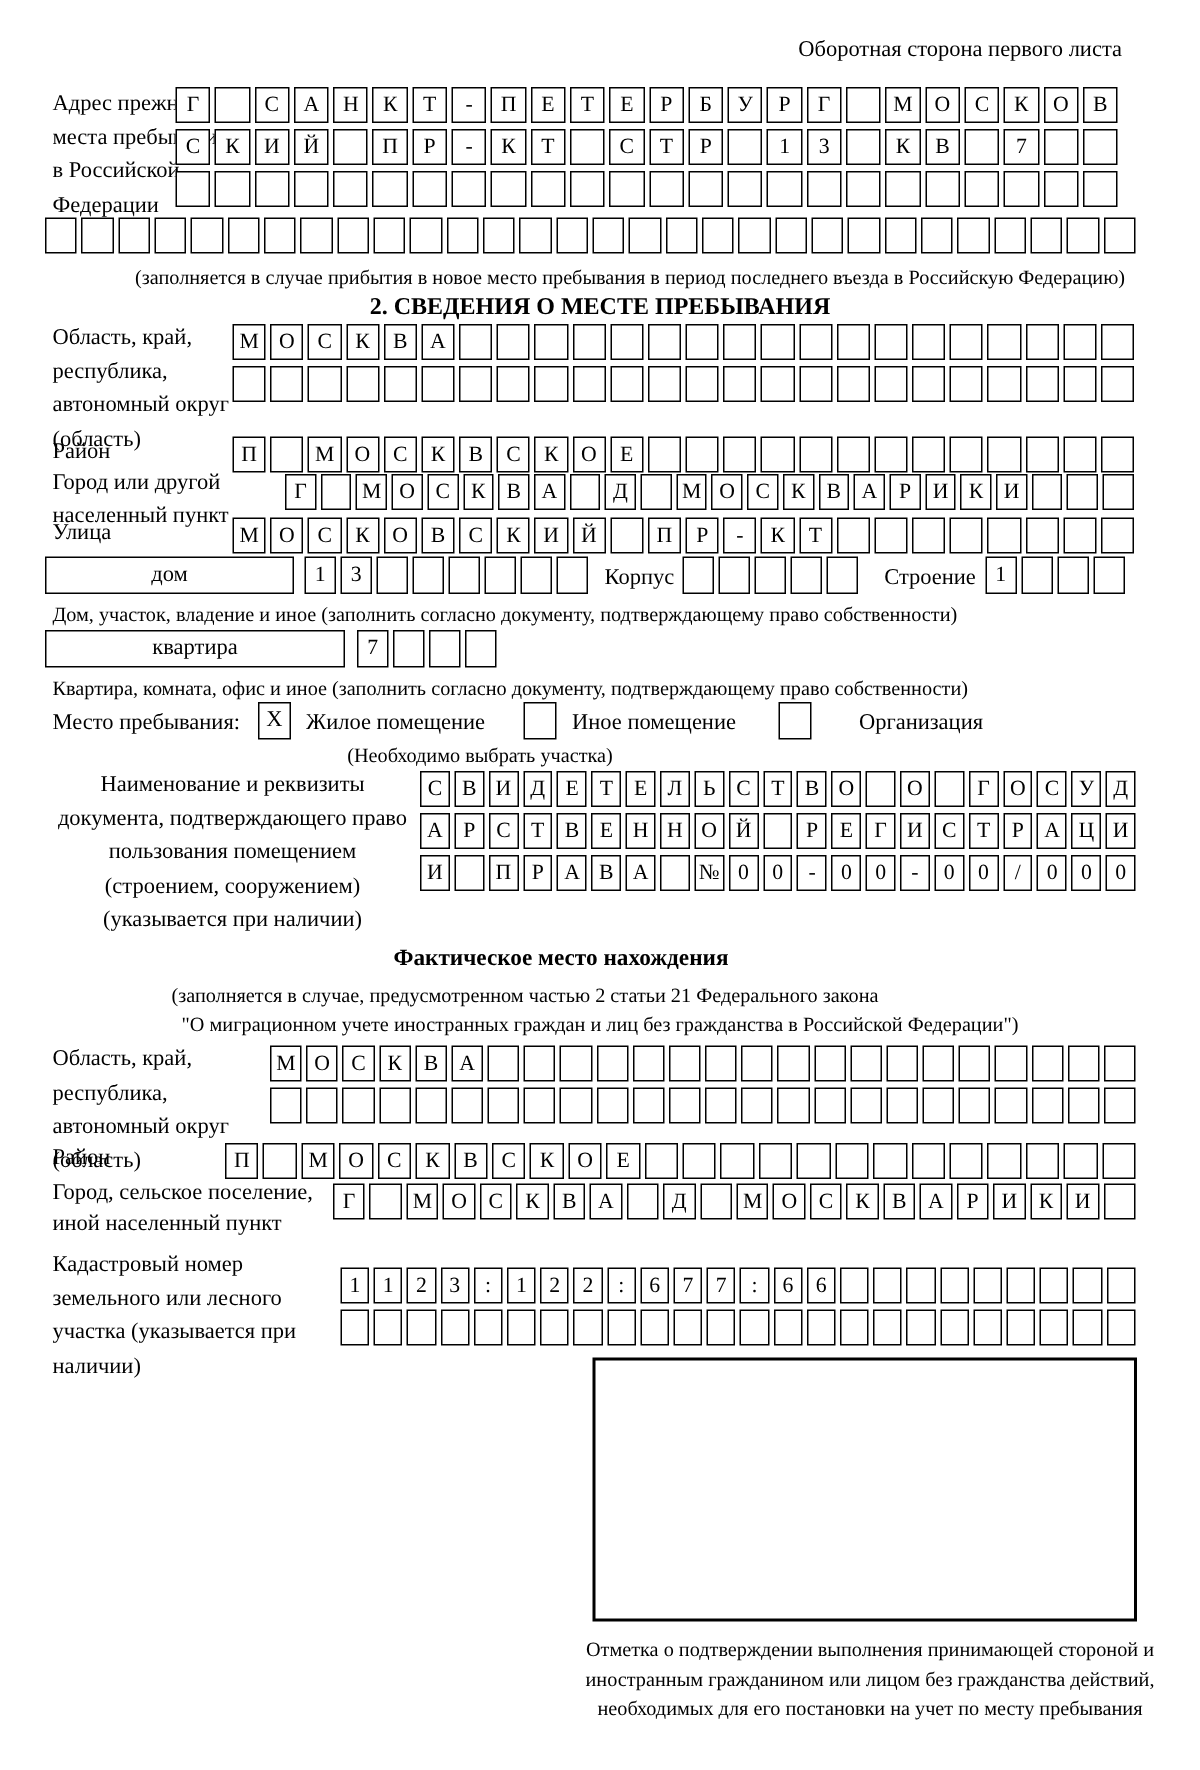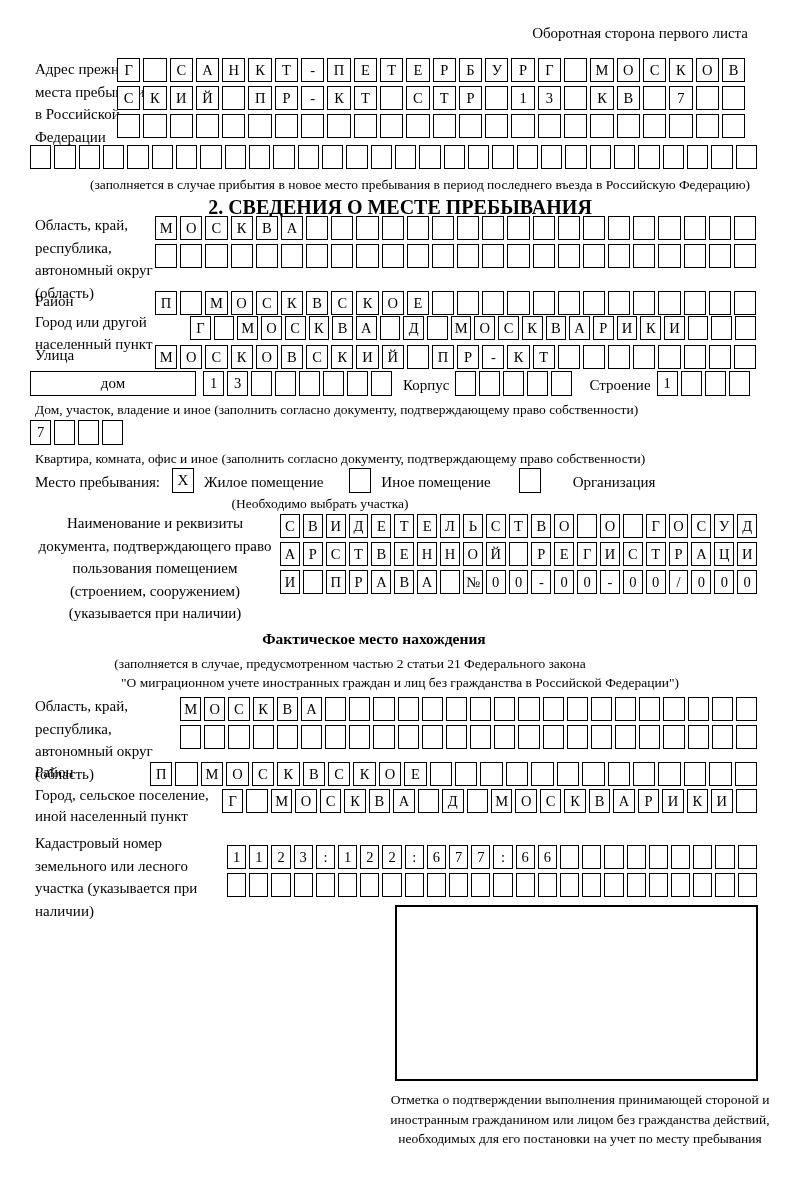--- a/index.html
+++ b/index.html
@@ -1,21 +1,21 @@
 <!DOCTYPE html>
 <html><head>
 <meta charset="utf-8">
 <style>
   html,body{margin:0;padding:0;background:#fff;}
   body{width:800px;height:1180px;position:relative;overflow:hidden;
        font-family:"Liberation Serif",serif;color:#000;}
   .abs{position:absolute;}
   .lbl{font-size:15px;line-height:1.5;}
   .note{font-size:13.5px;line-height:1.4;}
-  .title{font-size:20px;font-weight:bold;}
+  .title{font-size:16px;font-weight:bold;}
   .center{text-align:center;}
   .cellrow{display:flex;}
   .cellrow .cell{flex:1;height:24px;border:1.5px solid #000;margin-right:3px;
        display:flex;align-items:center;justify-content:center;
        font-size:14.5px;line-height:1;background:#fff;box-sizing:border-box;}
   .cellrow .cell:last-child{margin-right:0;}
   .grid .cellrow{margin-bottom:4px;}
   .inlinerow{display:flex;align-items:flex-end;}
   .inlinerow .cell{flex:none;width:21px;height:25px;border:1.5px solid #000;margin-right:3px;
        display:flex;align-items:center;justify-content:center;font-size:14.5px;box-sizing:border-box;}
@@ -311,20 +311,21 @@
   <div class="inlinerow">
       <span class="cell">1</span>
       <span class="cell"></span>
       <span class="cell"></span>
       <span class="cell"></span>
     </div>
 </div>
 <div class="abs note" style="left:35px;top:401px;width:740px;">Дом, участок, владение и иное (заполнить согласно документу, подтверждающему право собственности)</div>
 
 <div class="abs inlinerow" style="left:30px;top:420px;">
+  <div class="fieldbox" style="width:200px;margin-right:8px;">квартира</div>
   <div class="inlinerow" style="gap:0;">
       <span class="cell">7</span>
       <span class="cell"></span>
       <span class="cell"></span>
       <span class="cell"></span>
     </div>
 </div>
 <div class="abs note" style="left:35px;top:450px;width:740px;">Квартира, комната, офис и иное (заполнить согласно документу, подтверждающему право собственности)</div>
 
 <div class="abs inlinerow" style="left:35px;top:468px;">

